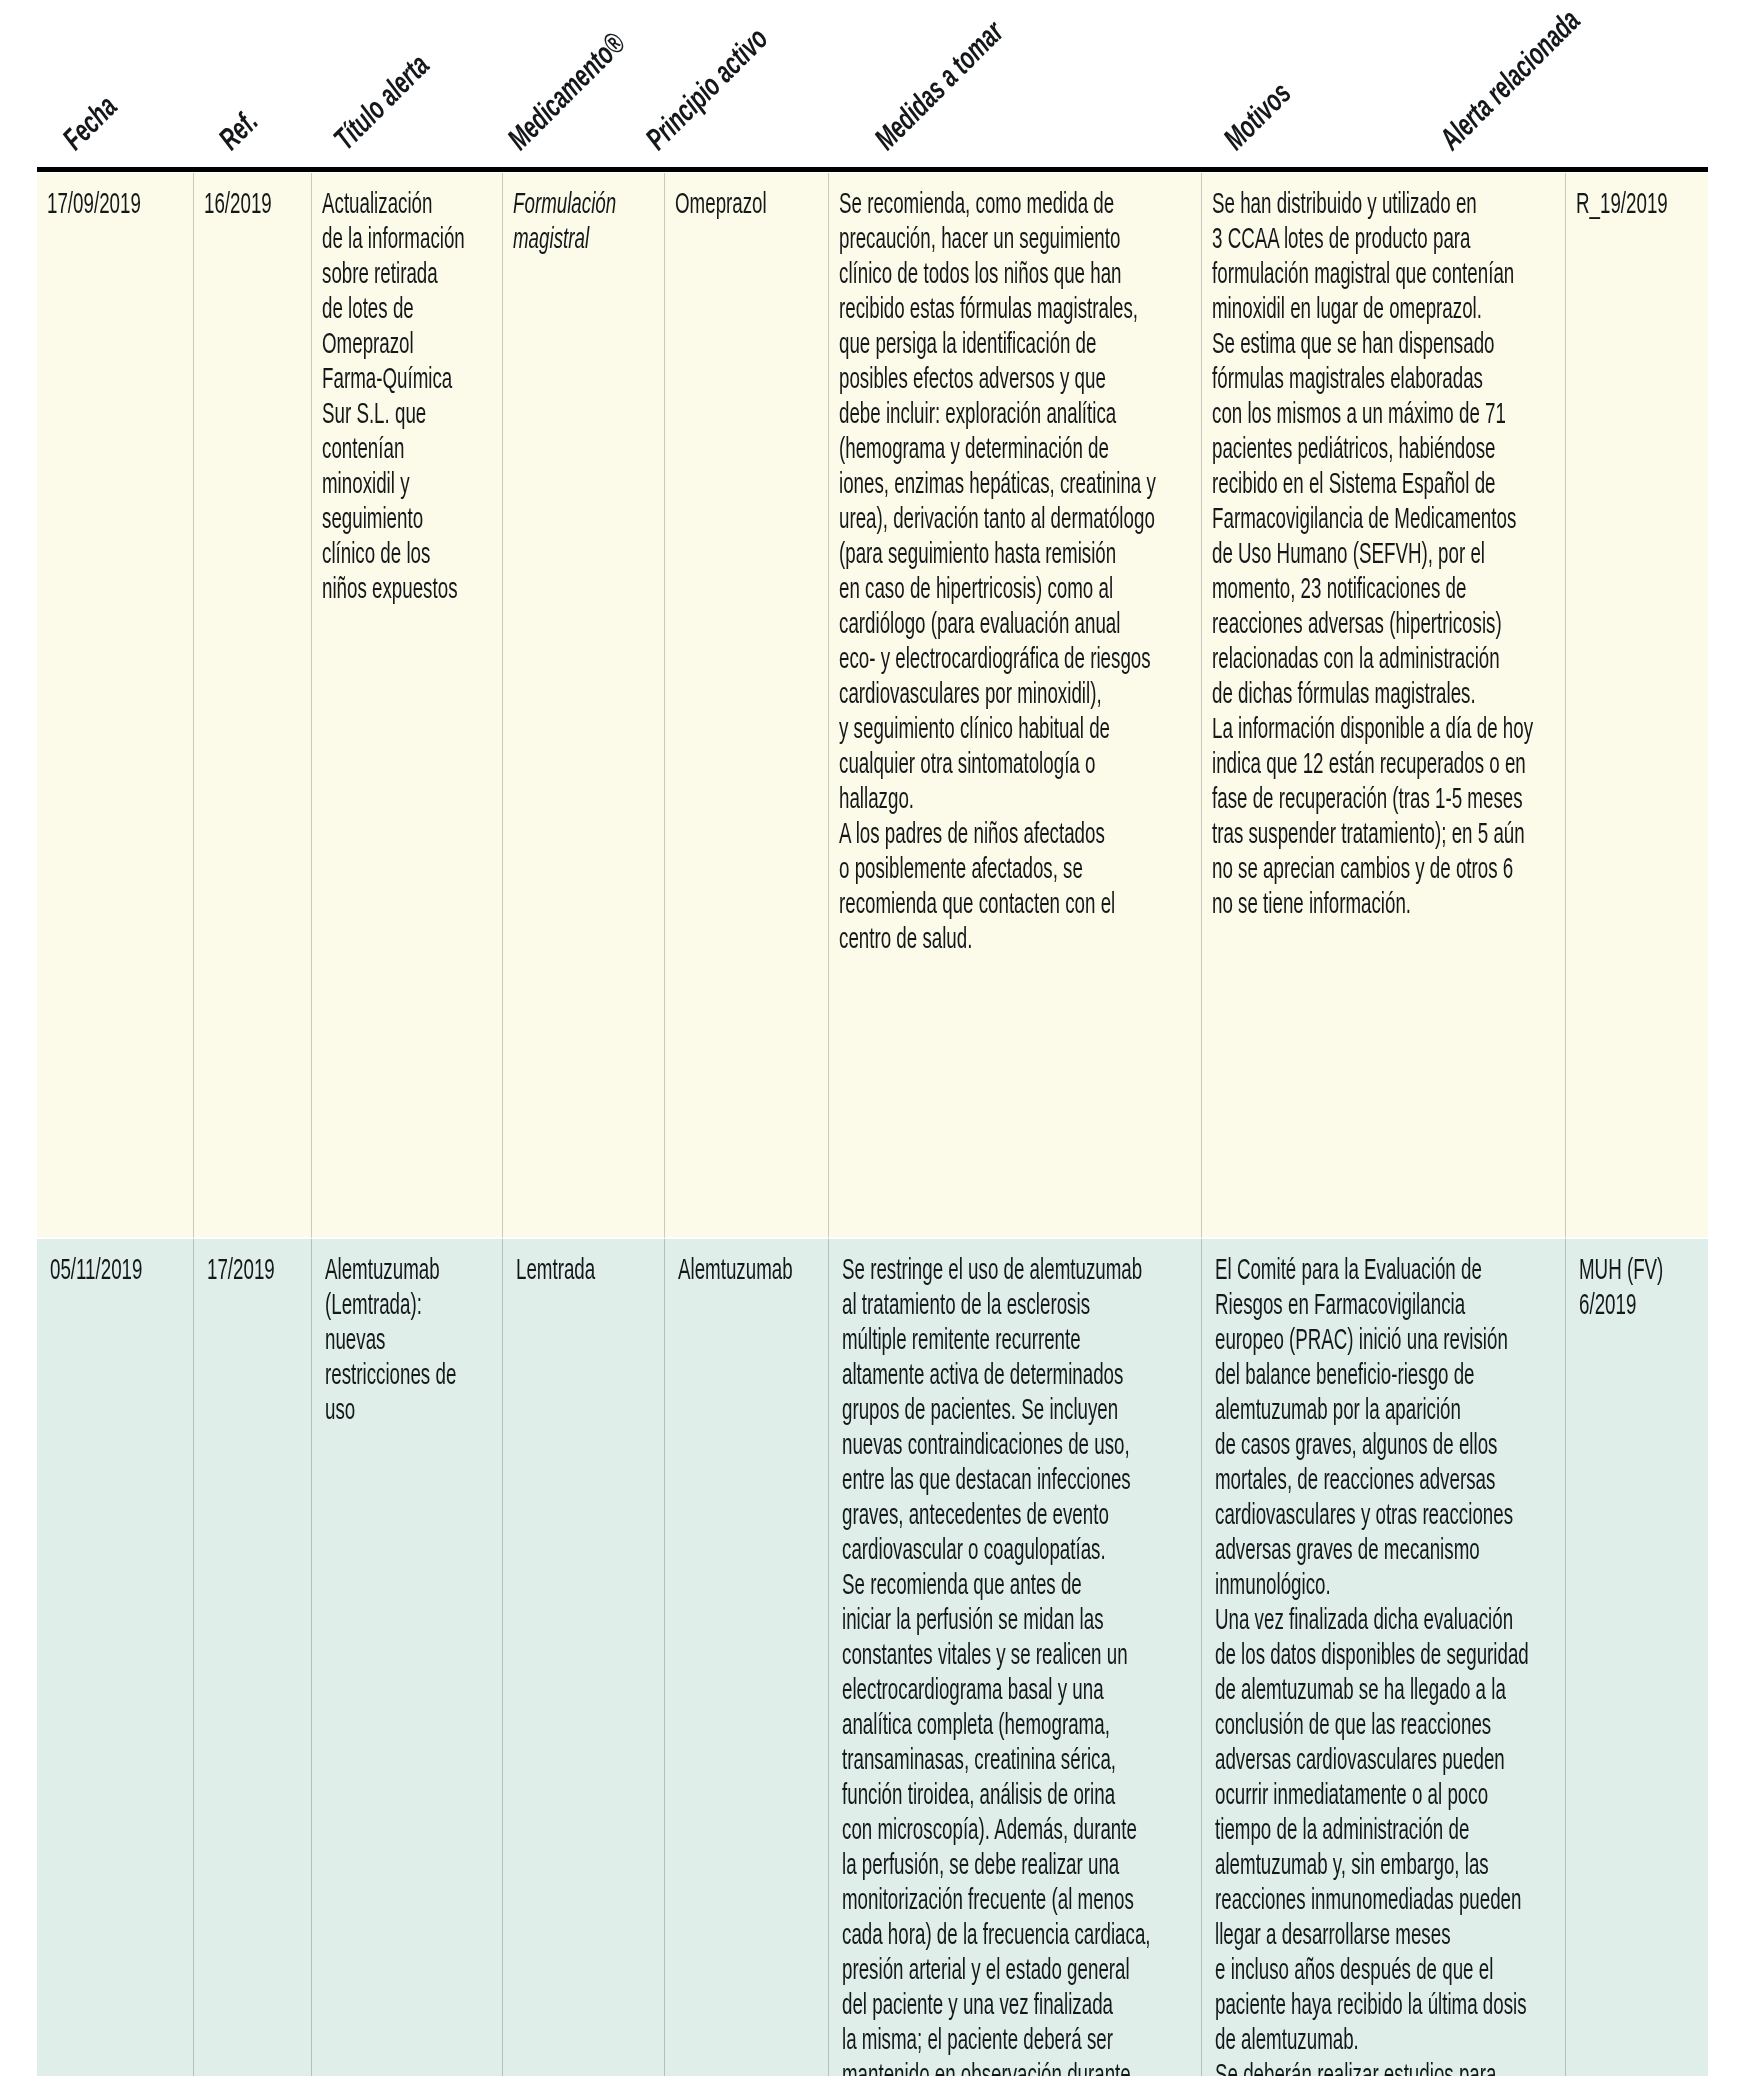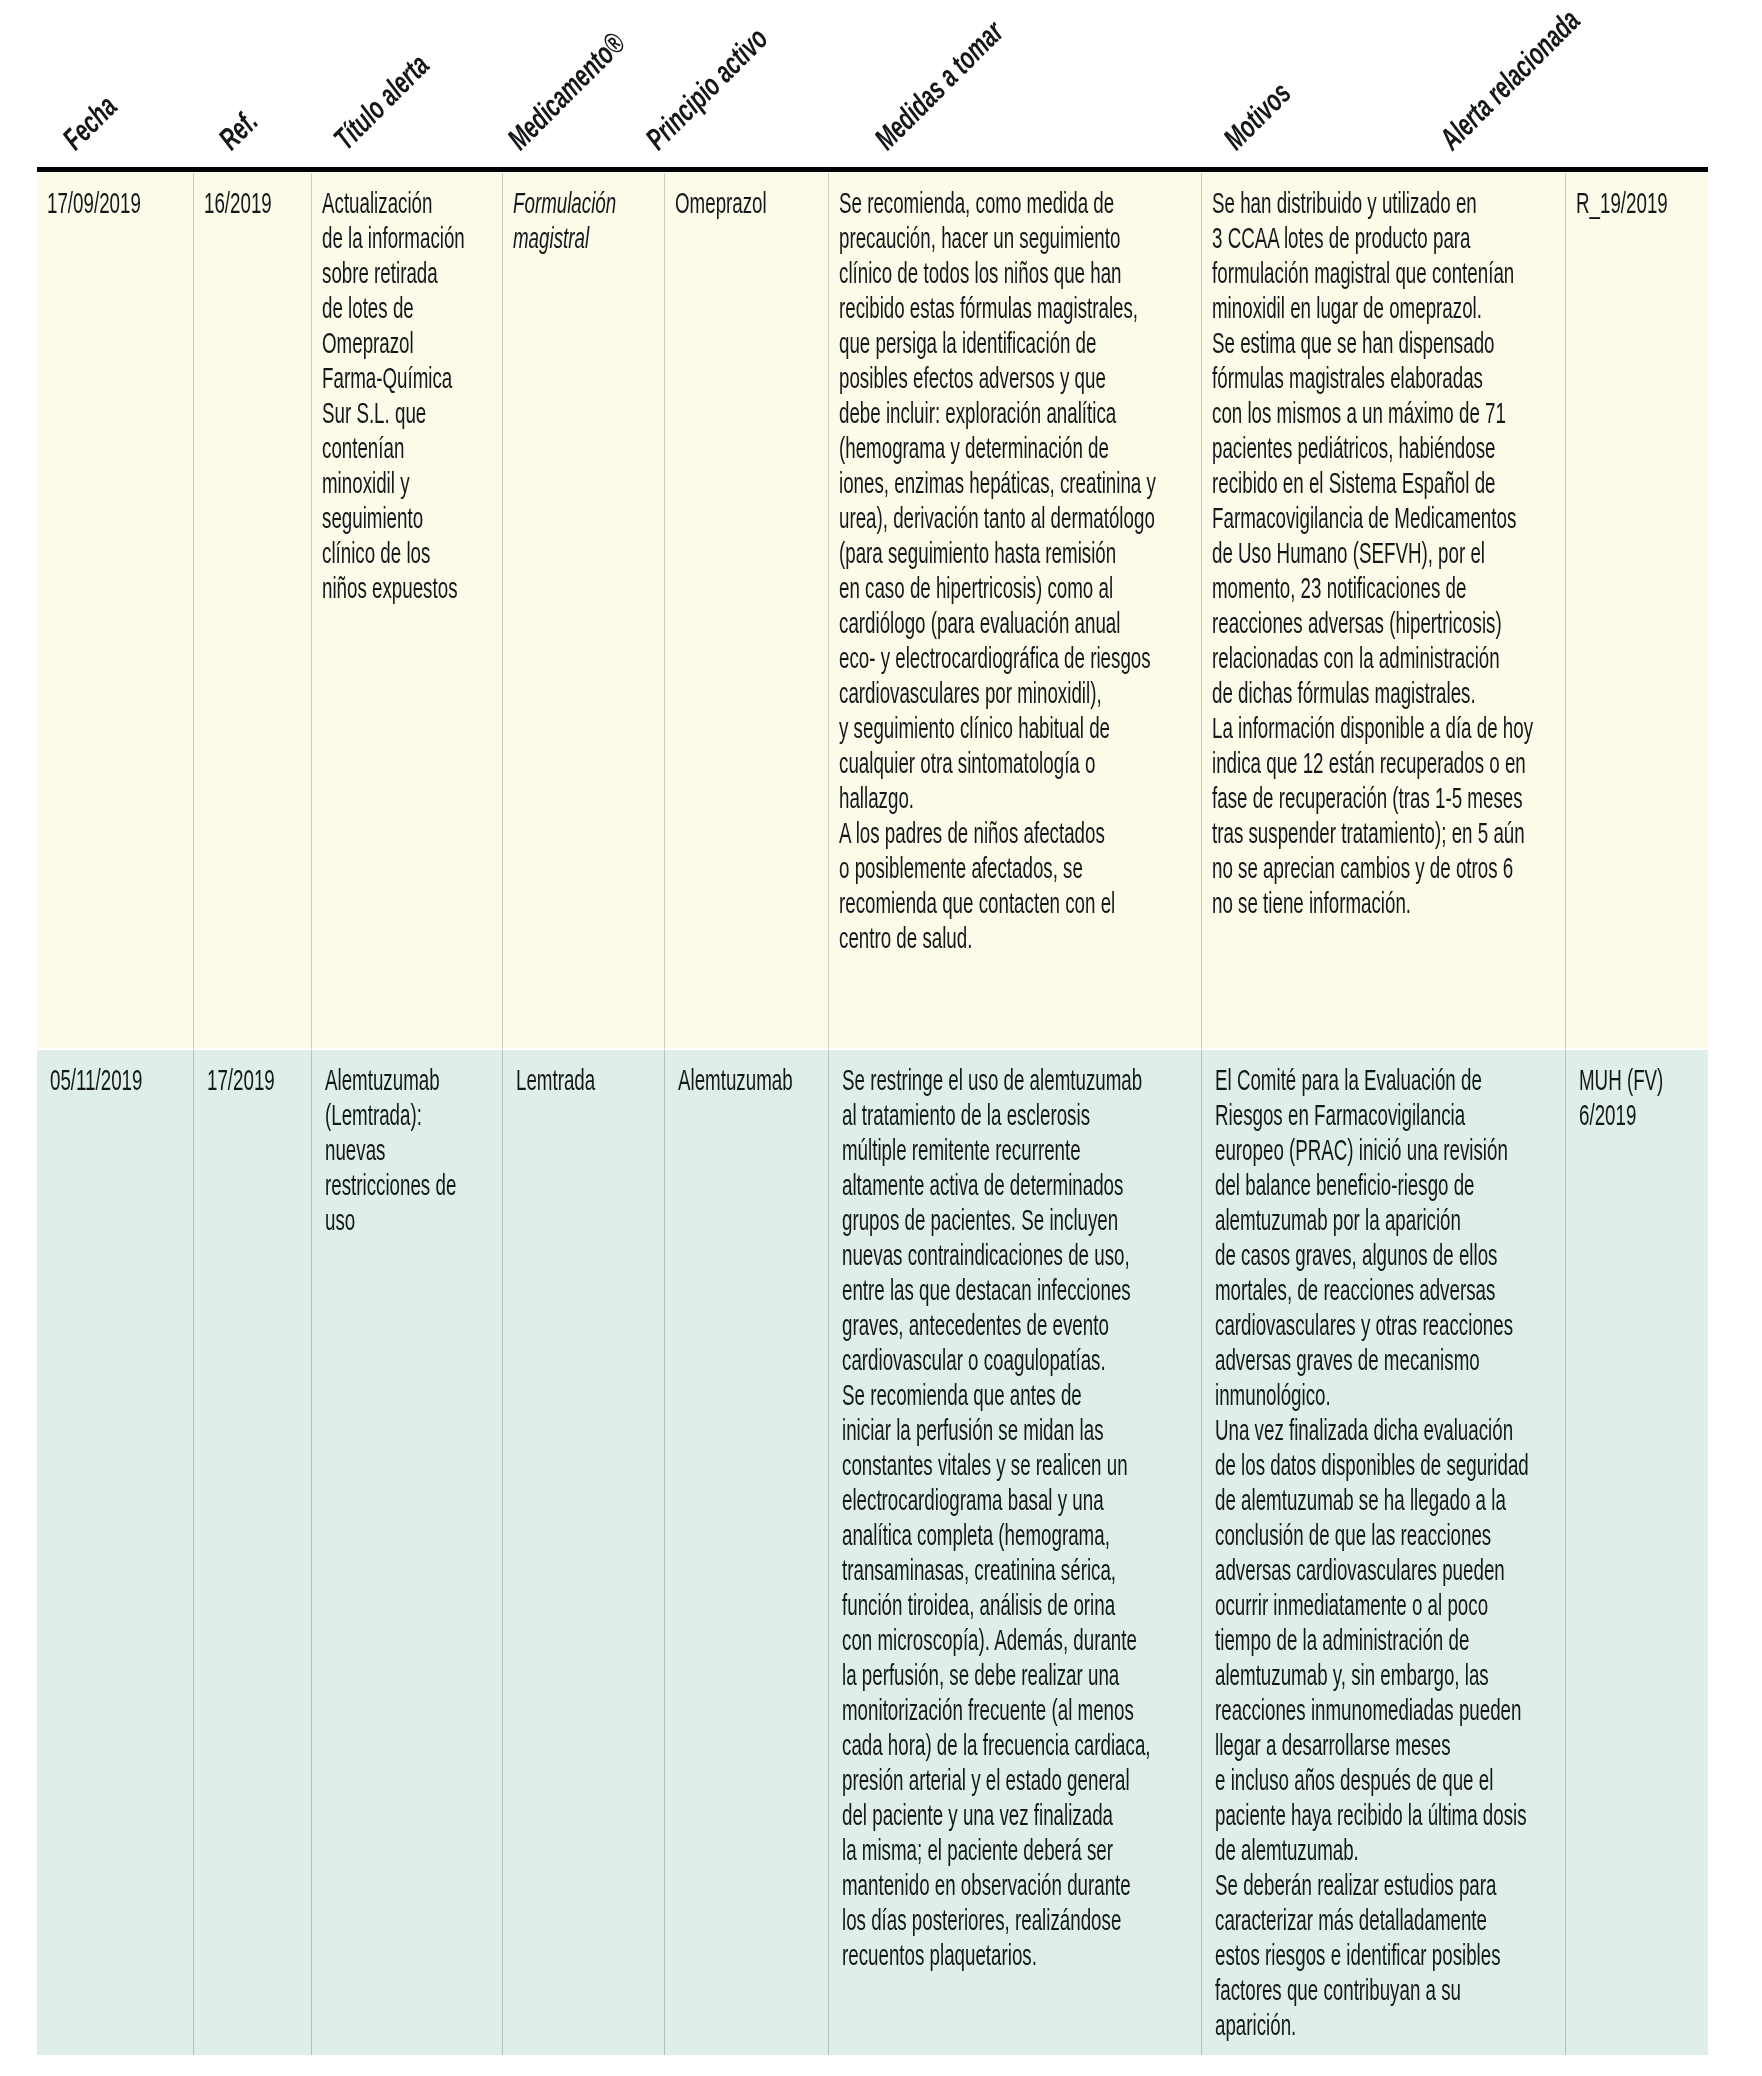--- a/index.html
+++ b/index.html
@@ -27,21 +27,21 @@
 
   table.alerts{
     position:absolute;top:173px;left:37px;
     width:1671px;border-collapse:separate;border-spacing:0;table-layout:fixed;
   }
   td{
     vertical-align:top;padding:12px 6px 0 9.6px;
     overflow:hidden;
   }
   td + td{border-left:1.2px solid var(--divider);}
-  tr.cream td{background:var(--cream);height:877px;border-bottom:2.4px solid #ffffff;}
+  tr.cream td{background:var(--cream);height:1066px;border-bottom:2.4px solid #ffffff;}
   tr.teal  td{background:var(--teal); height:1005px;padding-left:13px;}
 
   .cond{
     font-size:30px;line-height:35px;white-space:pre-line;
     width:160%;transform:scaleX(0.625);transform-origin:0 0;
   }
   .italic .cond{font-style:italic;}
 </style>
 </head>
 <body>

